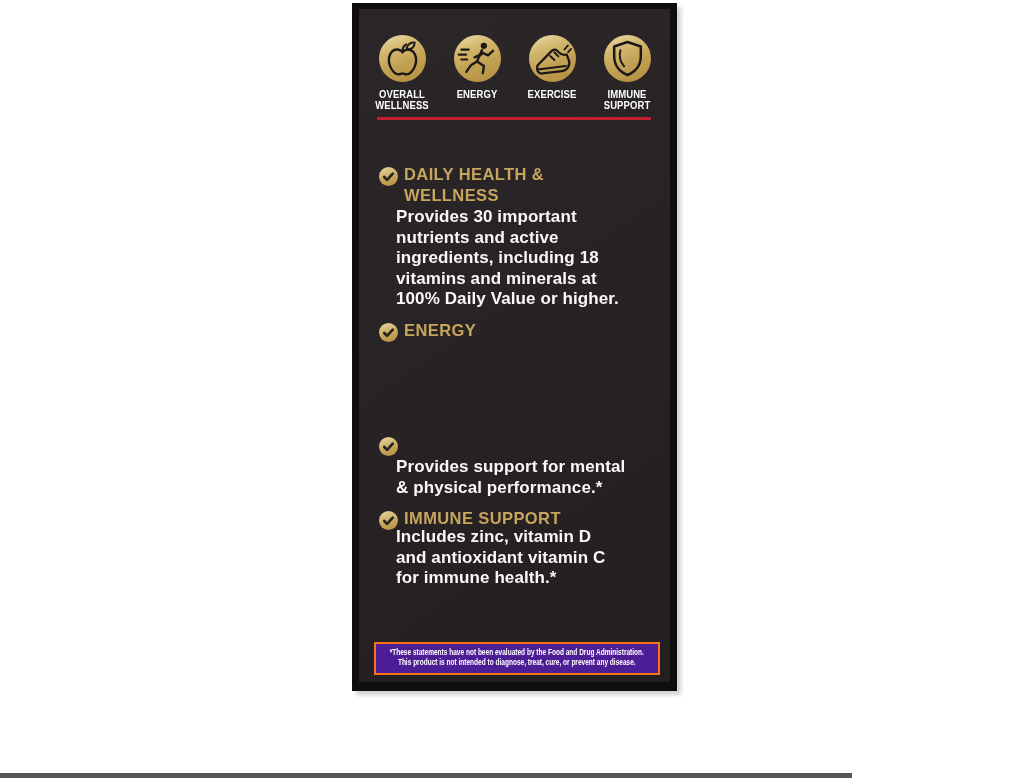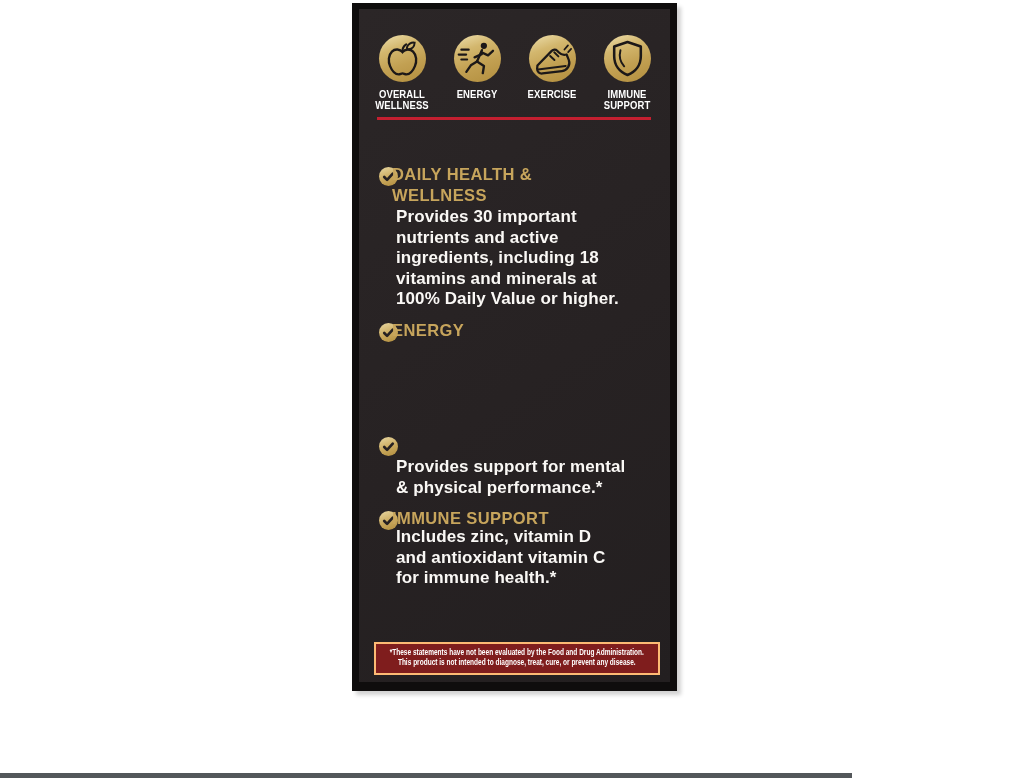--- a/index.html
+++ b/index.html
@@ -47,33 +47,33 @@
     position:absolute;left:26px;top:122px;
     color:#ffffff;font-size:16.5px;font-weight:bold;letter-spacing:0.2px;
   }
   
   .check-badge{
     position:absolute;left:27px;width:19px;height:19px;border-radius:50%;
     background:linear-gradient(160deg,#e9d9a4 0%,#c9a85c 55%,#b18d3e 100%);
   }
   .check-badge svg{position:absolute;left:0;top:0;width:100%;height:100%;}
   .sec-title{
-    position:absolute;left:40px;
+    position:absolute;left:52px;
     color:#c7a55c;font-size:16.5px;font-weight:bold;line-height:21px;
     letter-spacing:0.4px;white-space:pre-line;
   }
   .sec-body{
     position:absolute;left:44px;
     color:#faf8f5;font-size:17px;font-weight:700;line-height:20.6px;
     letter-spacing:0.1px;white-space:pre-line;
   }
   
   .disclaimer-box{
     position:absolute;left:22px;top:639px;width:282px;height:29px;
-    border:2px solid #fdba74;background:#7f1d1d;
+    border:2px solid #f97316;background:#4c1d95;
     overflow:hidden;
   }
   .disclaimer-text{
     position:absolute;left:0;top:3px;width:128%;
     transform:scaleX(0.78);transform-origin:0 0;
     color:#ffffff;font-size:8.4px;font-weight:bold;line-height:10.4px;
     text-align:center;white-space:pre-line;
   }
 </style>
 </head>

